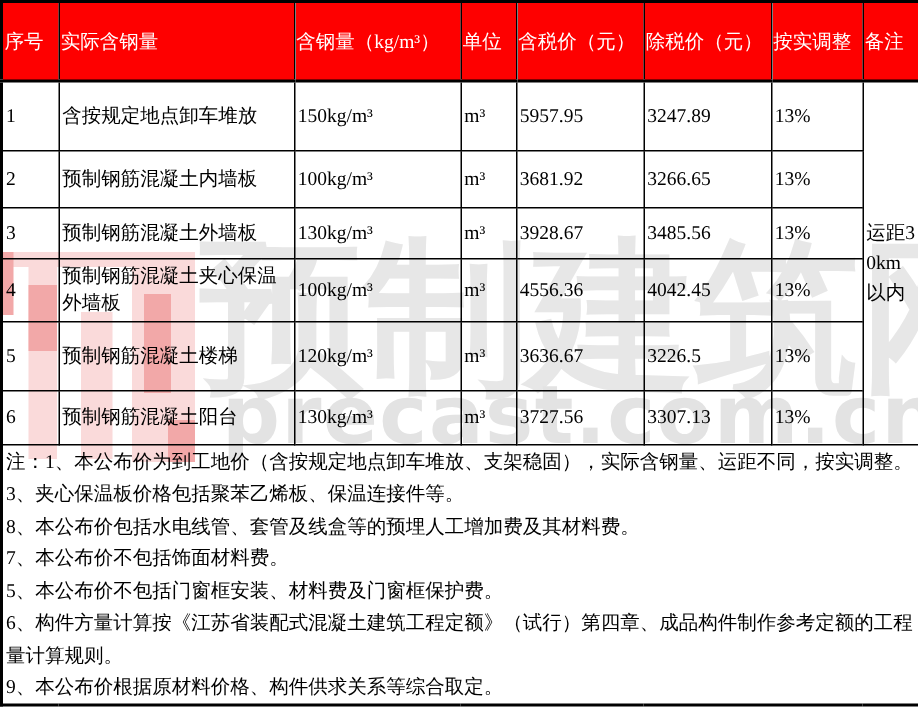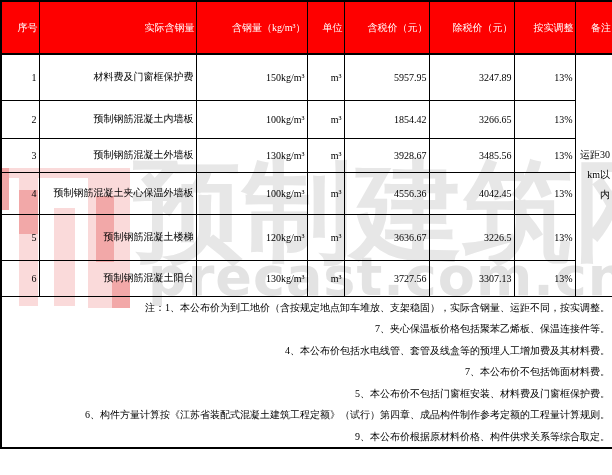--- a/index.html
+++ b/index.html
@@ -24,22 +24,22 @@
     letter-spacing:1px; white-space:nowrap;
   }
   
   table.price{
     position:absolute; left:0; top:0; z-index:2;
     width:612px; border-collapse:collapse; table-layout:fixed;
     border:2px solid #000;
   }
   table.price th, table.price td{
     border:1px solid #000; background:transparent;
-    text-align:right; vertical-align:middle;
-    font-size:10px; padding:0 2px; overflow:hidden;
+    text-align:left; vertical-align:middle;
+    font-size:13px; padding:0 2px; overflow:hidden;
   }
   table.price thead th{
     background:#fe0000; color:#ffffff; font-weight:normal;
     border-bottom:2px solid #000; padding:0 1px;
   }
   tr.hdr{height:53px;}
   tr.r1{height:46px;} tr.r2{height:38px;} tr.r3{height:34px;}
   tr.r4{height:42px;} tr.r5{height:46px;} tr.r6{height:36px;}
   tr.rnotes{height:144px;}
   td.notes{
@@ -89,34 +89,34 @@
         <th>单位</th>
         <th>含税价（元）</th>
         <th>除税价（元）</th>
         <th>按实调整</th>
         <th>备注</th>
       </tr>
     </thead>
     <tbody>
       <tr class="r1">
         <td>1</td>
-        <td>材料费及门窗框保护费</td>
+        <td>含按规定地点卸车堆放</td>
         <td>150kg/m³</td>
         <td>m³</td>
         <td>5957.95</td>
         <td>3247.89</td>
         <td>13%</td>
         <td class="remark" rowspan="6">运距30km以内</td>
       </tr>
       <tr class="r2">
         <td>2</td>
         <td>预制钢筋混凝土内墙板</td>
         <td>100kg/m³</td>
         <td>m³</td>
-        <td>1854.42</td>
+        <td>3681.92</td>
         <td>3266.65</td>
         <td>13%</td>
       </tr>
       <tr class="r3">
         <td>3</td>
         <td>预制钢筋混凝土外墙板</td>
         <td>130kg/m³</td>
         <td>m³</td>
         <td>3928.67</td>
         <td>3485.56</td>
@@ -145,22 +145,22 @@
         <td>预制钢筋混凝土阳台</td>
         <td>130kg/m³</td>
         <td>m³</td>
         <td>3727.56</td>
         <td>3307.13</td>
         <td>13%</td>
       </tr>
       <tr class="rnotes">
         <td class="notes" colspan="8">
           <div class="note-line">注：1、本公布价为到工地价（含按规定地点卸车堆放、支架稳固），实际含钢量、运距不同，按实调整。</div>
-          <div class="note-line">7、夹心保温板价格包括聚苯乙烯板、保温连接件等。</div>
-          <div class="note-line">4、本公布价包括水电线管、套管及线盒等的预埋人工增加费及其材料费。</div>
+          <div class="note-line">3、夹心保温板价格包括聚苯乙烯板、保温连接件等。</div>
+          <div class="note-line">8、本公布价包括水电线管、套管及线盒等的预埋人工增加费及其材料费。</div>
           <div class="note-line">7、本公布价不包括饰面材料费。</div>
           <div class="note-line">5、本公布价不包括门窗框安装、材料费及门窗框保护费。</div>
           <div class="note-line">6、构件方量计算按《江苏省装配式混凝土建筑工程定额》（试行）第四章、成品构件制作参考定额的工程量计算规则。</div>
           <div class="note-line">9、本公布价根据原材料价格、构件供求关系等综合取定。</div>
         </td>
       </tr>
     </tbody>
   </table>
 
 </div>

